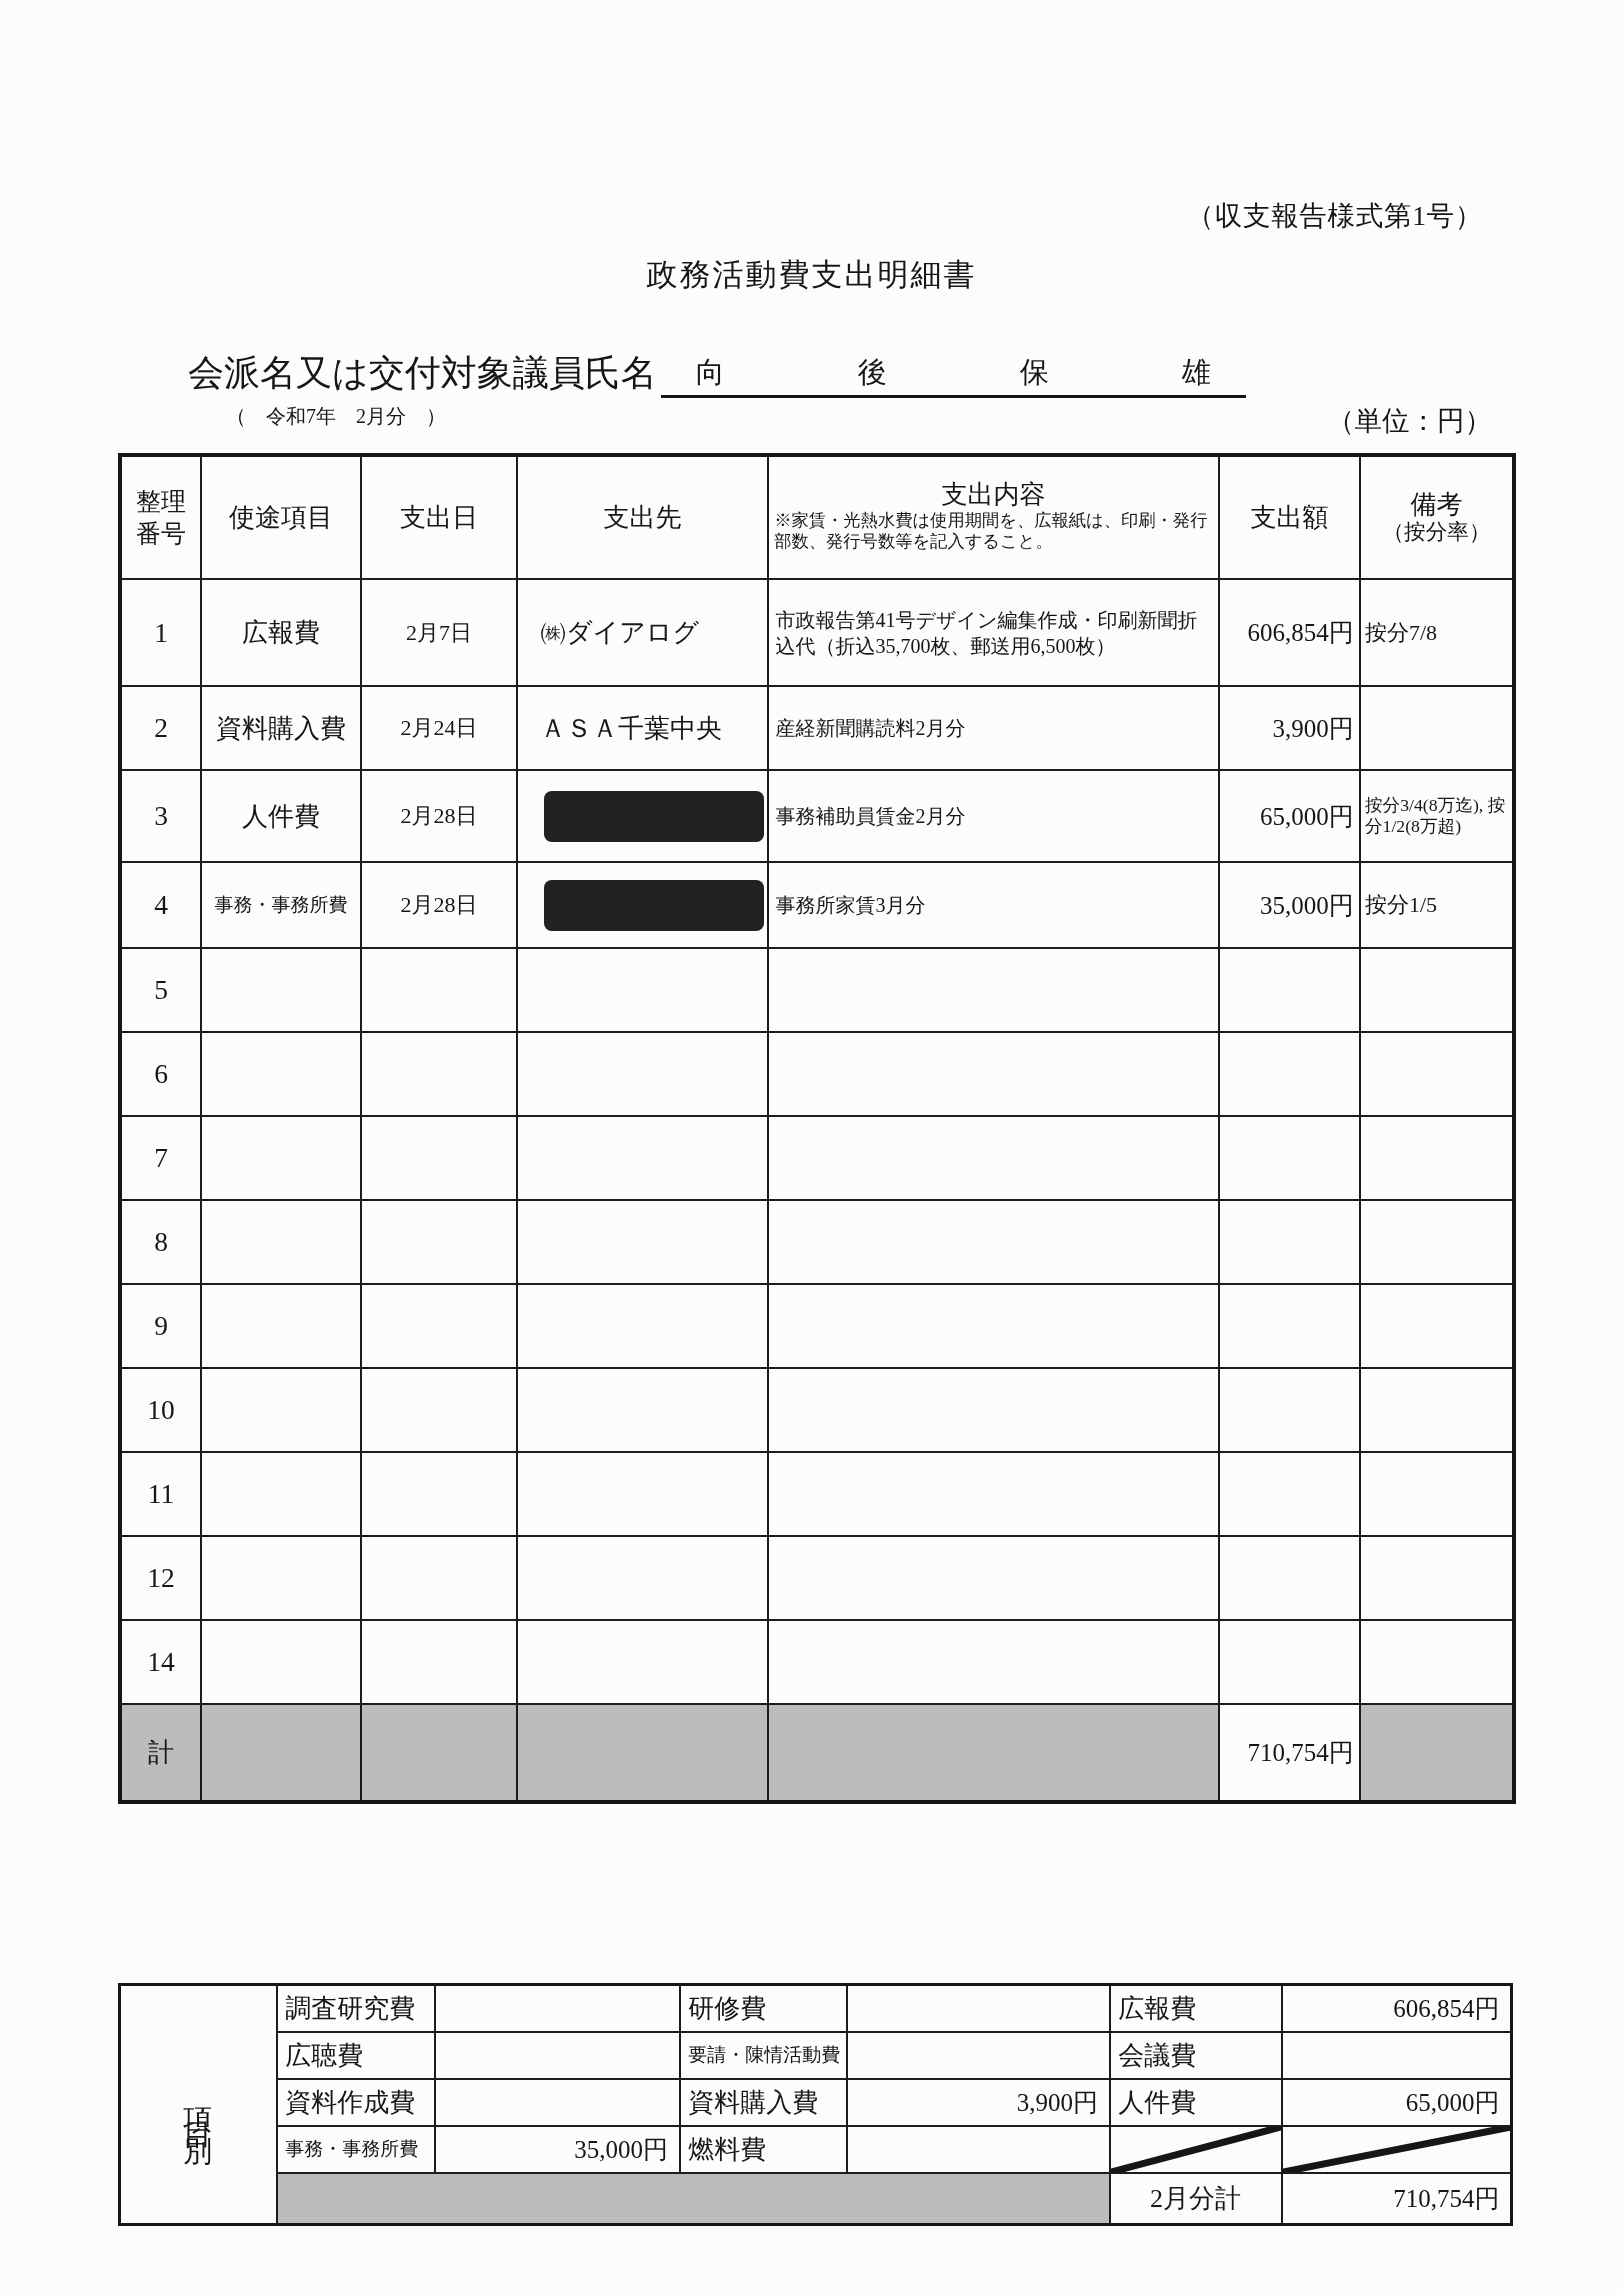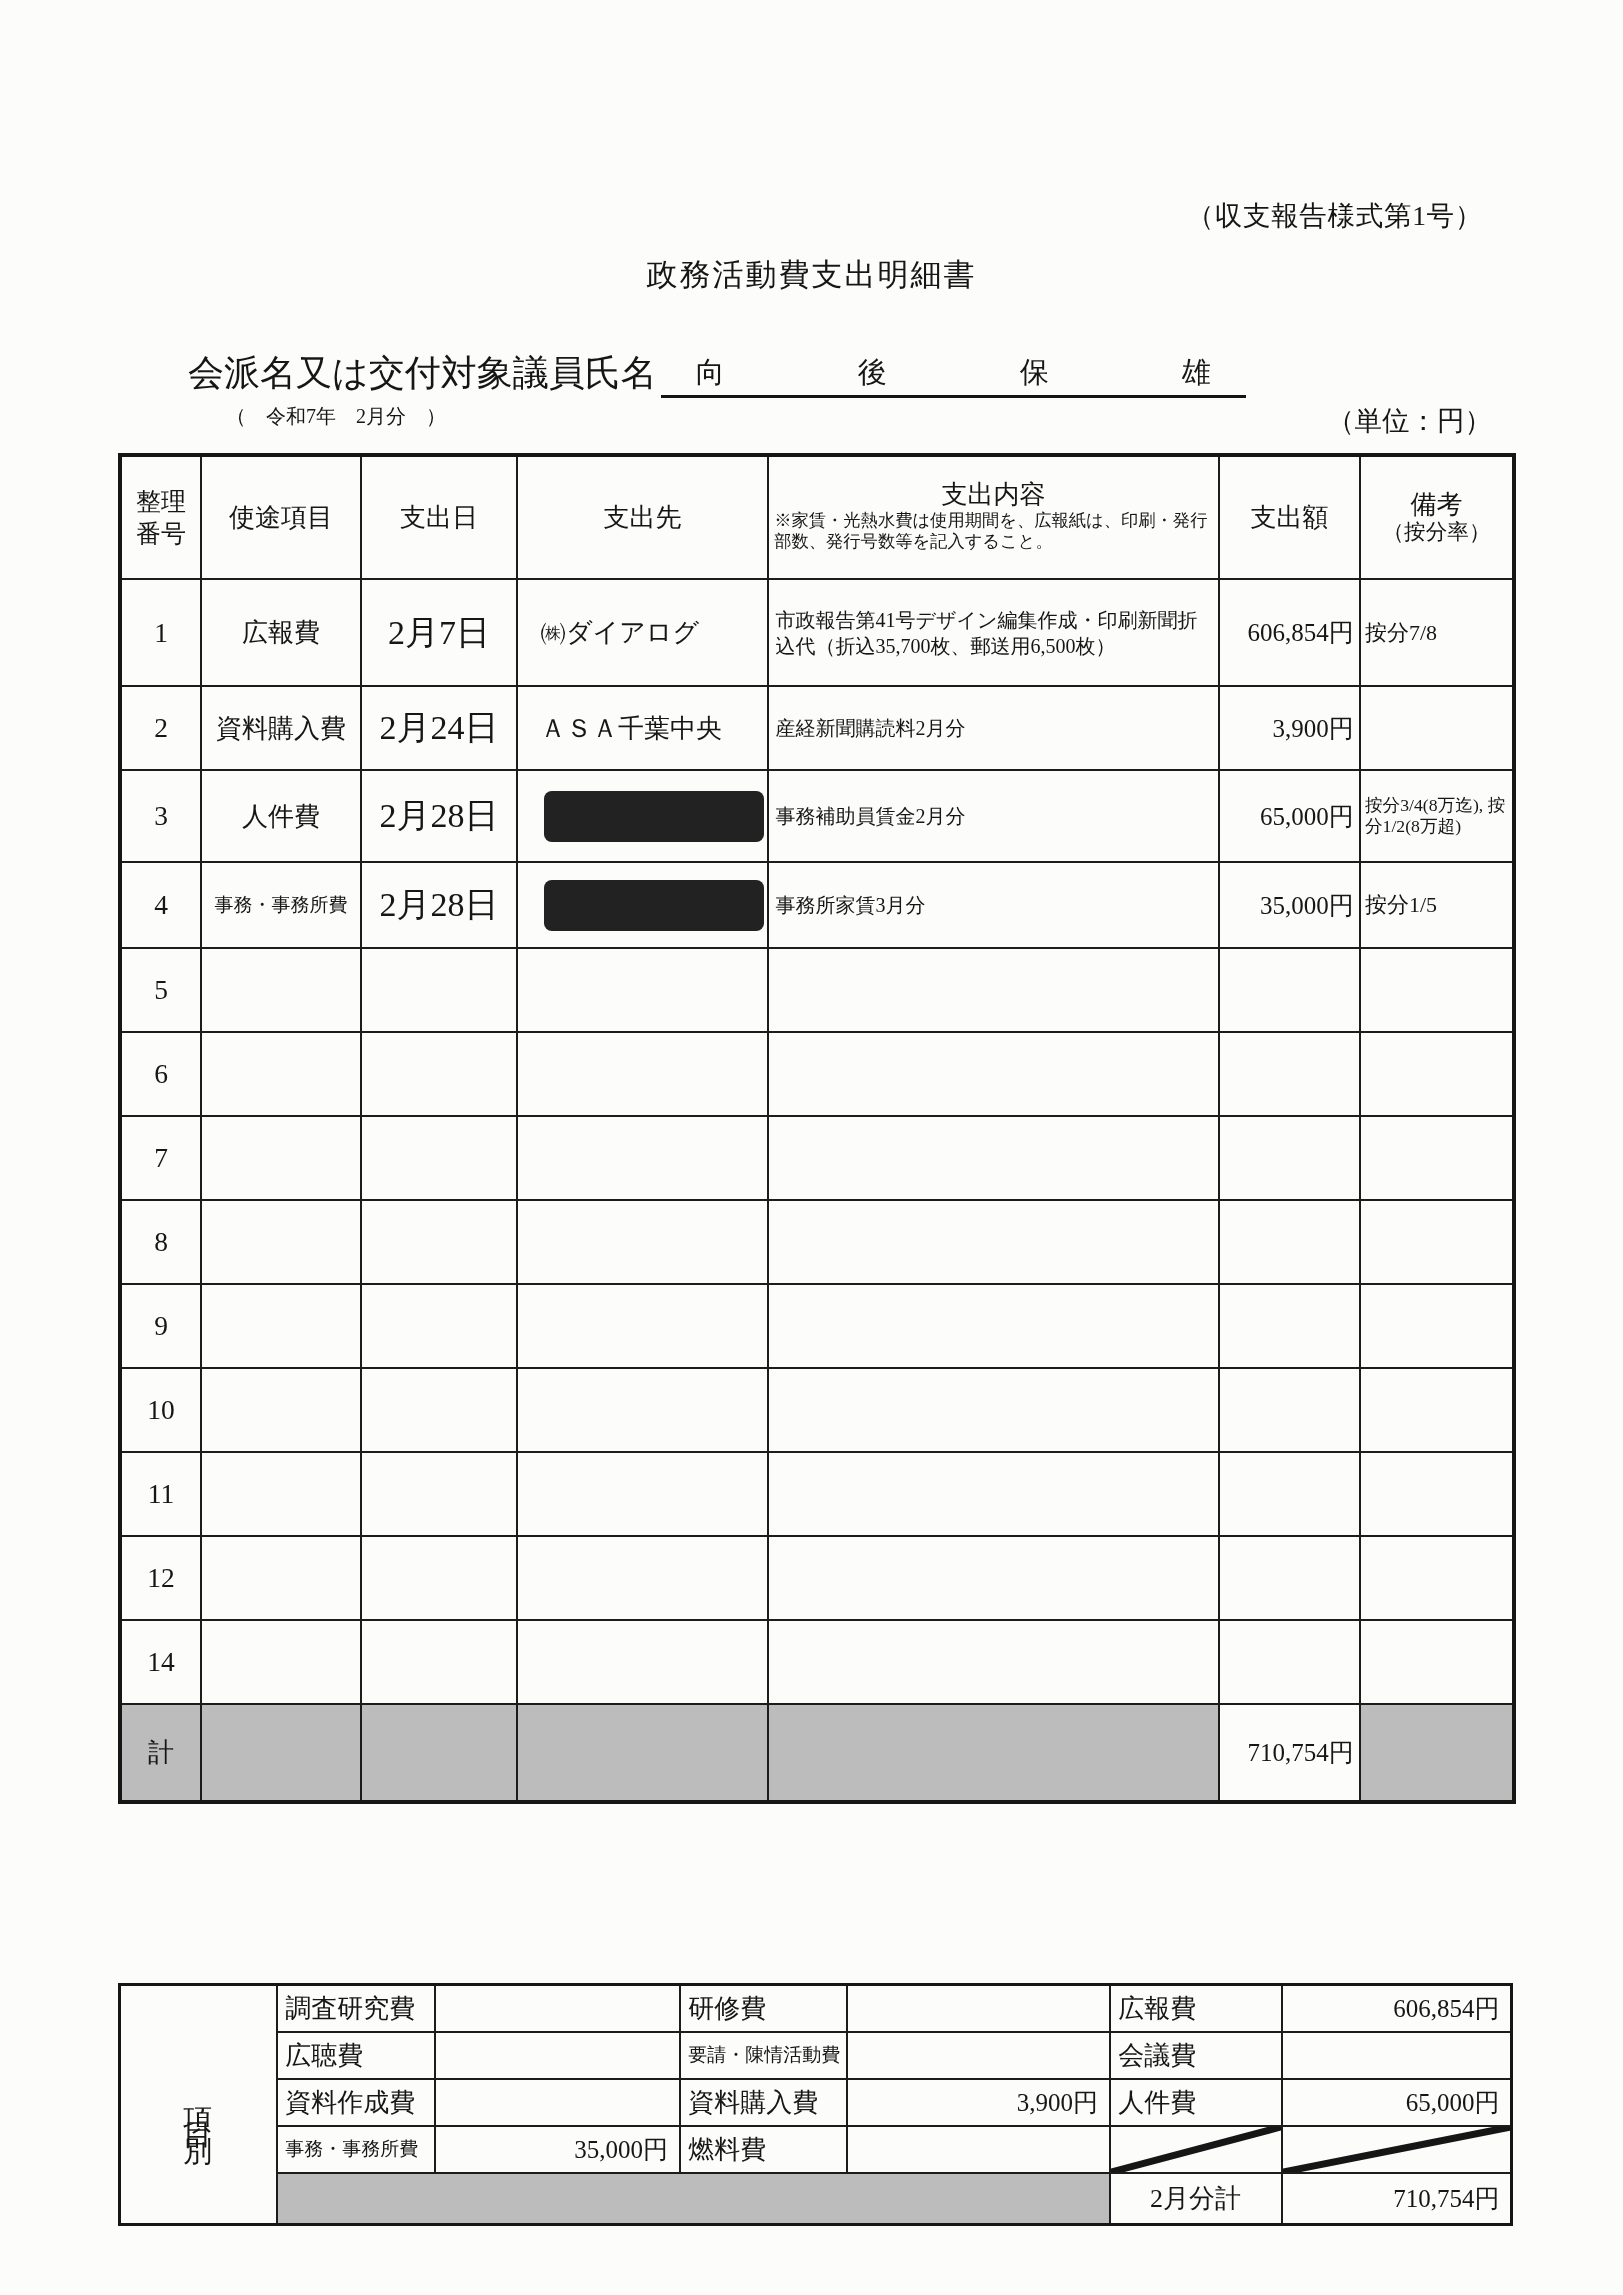--- a/index.html
+++ b/index.html
@@ -38,21 +38,21 @@
   .head-cell{text-align:center;font-size:26px;line-height:1.2;}
   .head-stack span{display:block;font-size:25px;line-height:1.25;}
   .head-remarks span{display:block;line-height:1.2;}
   .head-remarks .sub{font-size:21.6px;}
   .content-head{text-align:center;font-size:26px;line-height:1.1;margin-top:1.3px;}
   .content-note{font-size:17.3px;line-height:1.22;text-align:left;padding:0 5.2px 2.6px 5.2px;}
 
   .no-cell{text-align:center;font-size:27.5px;}
   .cat-cell{text-align:center;font-size:26px;}
   .cat-cell.small{font-size:19px;}
-  .date-cell{text-align:center;font-size:34px;}
+  .date-cell{text-align:center;font-size:22px;}
   .payee-cell{text-align:left;font-size:26px;padding-left:22px;}
   .content-cell{text-align:left;font-size:20px;line-height:1.3;padding:3.9px 6.5px;}
   .amount-cell{text-align:right;font-size:25px;padding-right:5.2px;}
   .remarks-cell{text-align:left;font-size:22px;line-height:1.18;padding:1.3px 3.9px;}
   .remarks-cell.small{font-size:17.7px;}
   .redaction{height:51px;background:#222222;border-radius:7.8px;margin:2.6px 2.6px 2.6px 3.9px;}
 
   .total-row{height:98px;}
   .total-row .no-cell{font-size:26px;}
 

